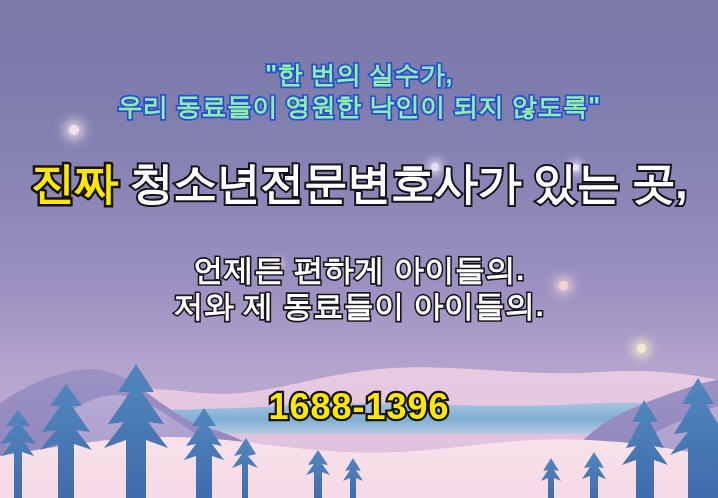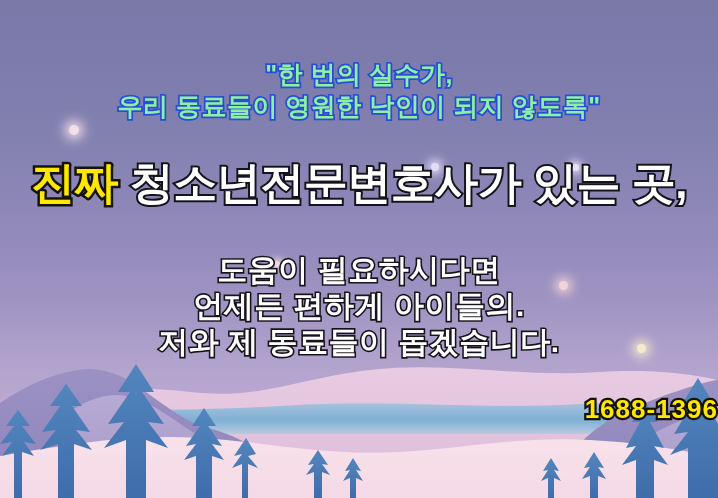--- a/index.html
+++ b/index.html
@@ -106,30 +106,29 @@
     font-weight: 600;
     line-height: 36px;
     letter-spacing: 0.5px;
     color: #ffffff;
     -webkit-text-stroke: 3.2px #17141c;
     paint-order: stroke fill;
   }
 
   .phone {
     position: absolute;
-    top: 394px;
-    left: 0;
-    width: 718px;
-    font-size: 26px;
+    top: 386px;
+    left: 0;
+    width: 718px;
+    font-size: 36px;
     font-weight: 700;
     letter-spacing: 1px;
     color: #ffe800;
     -webkit-text-stroke: 4.5px #14120a;
     paint-order: stroke fill;
-    text-align: right;
   }
 </style>
 </head>
 <body>
 
 <div class="poster">
 
   <div id="sparkle-layer">
       <div class="sparkle" style="left: 69px; top: 125px; width: 10px; height: 10px; background: rgb(251, 230, 238); box-shadow: rgb(251, 230, 238) 0px 0px 12px 4.5px; opacity: 0.92;"></div>
       <div class="sparkle" style="left: 431px; top: 163px; width: 8px; height: 8px; background: rgb(234, 228, 251); box-shadow: rgb(234, 228, 251) 0px 0px 9.6px 3.6px; opacity: 0.92;"></div>
@@ -231,21 +230,20 @@
     <div class="quote-block">
       <div class="quote-line">"한 번의 실수가,</div>
       <div class="quote-line">우리 동료들이 영원한 낙인이 되지 않도록"</div>
     </div>
 
     <div class="headline">
       <span class="hl-mark">진짜</span><span class="hl-rest"> 청소년전문변호사가 있는 곳,</span>
     </div>
 
     <div class="body-block">
-      <div class="body-line">도움이 필요하시다면</div>
       <div class="body-line">언제든 편하게 아이들의.</div>
-      <div class="body-line">저와 제 동료들이 돕겠습니다.</div>
+      <div class="body-line">저와 제 동료들이 아이들의.</div>
     </div>
 
     <div class="phone">1688-1396</div>
 
   </div>
 </div>
 
 </body></html>

